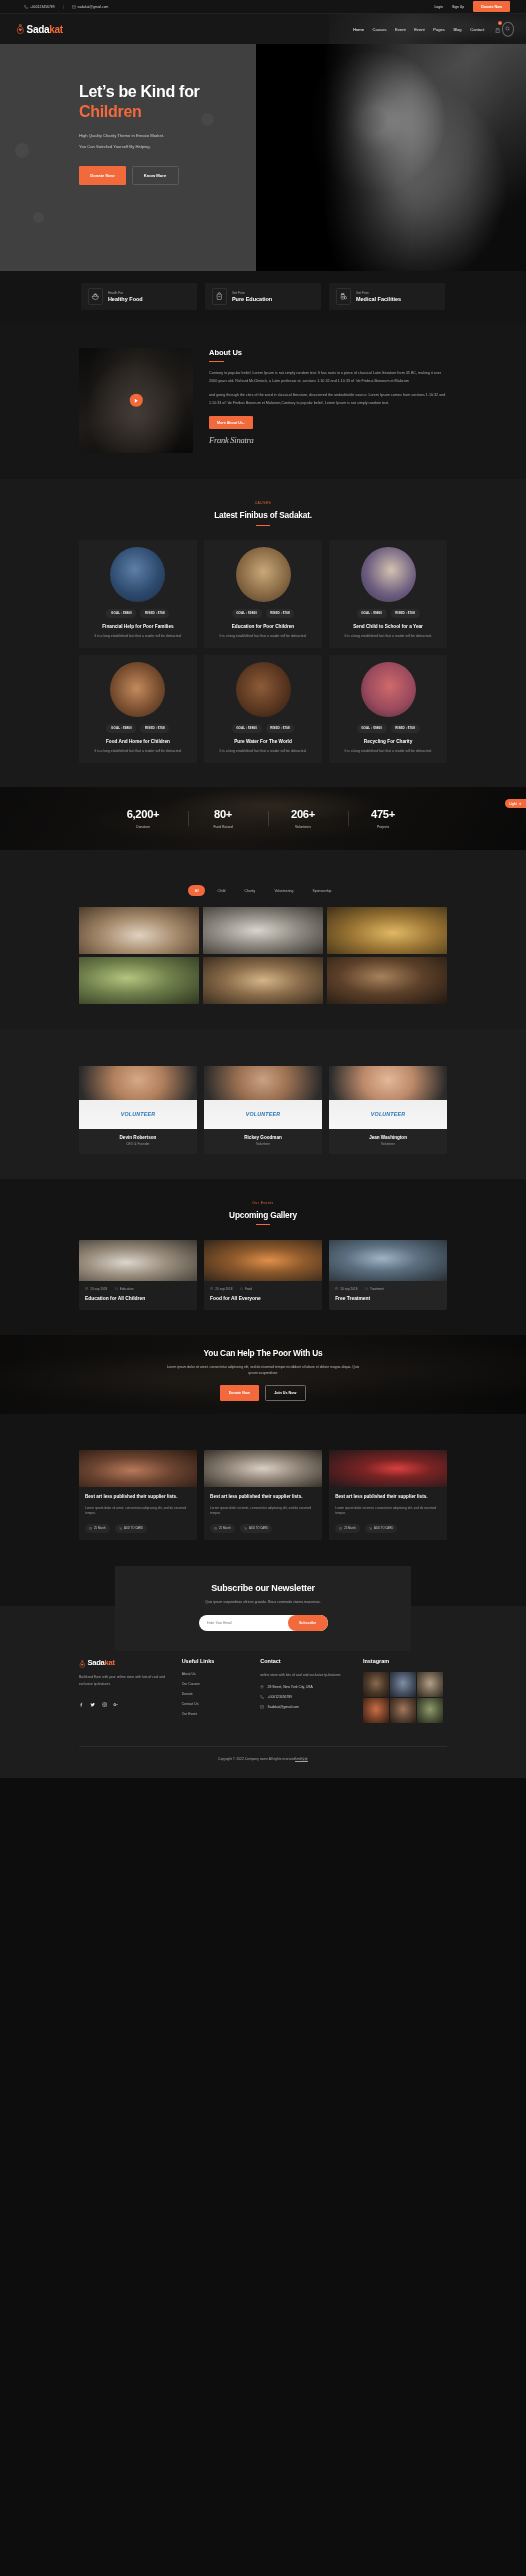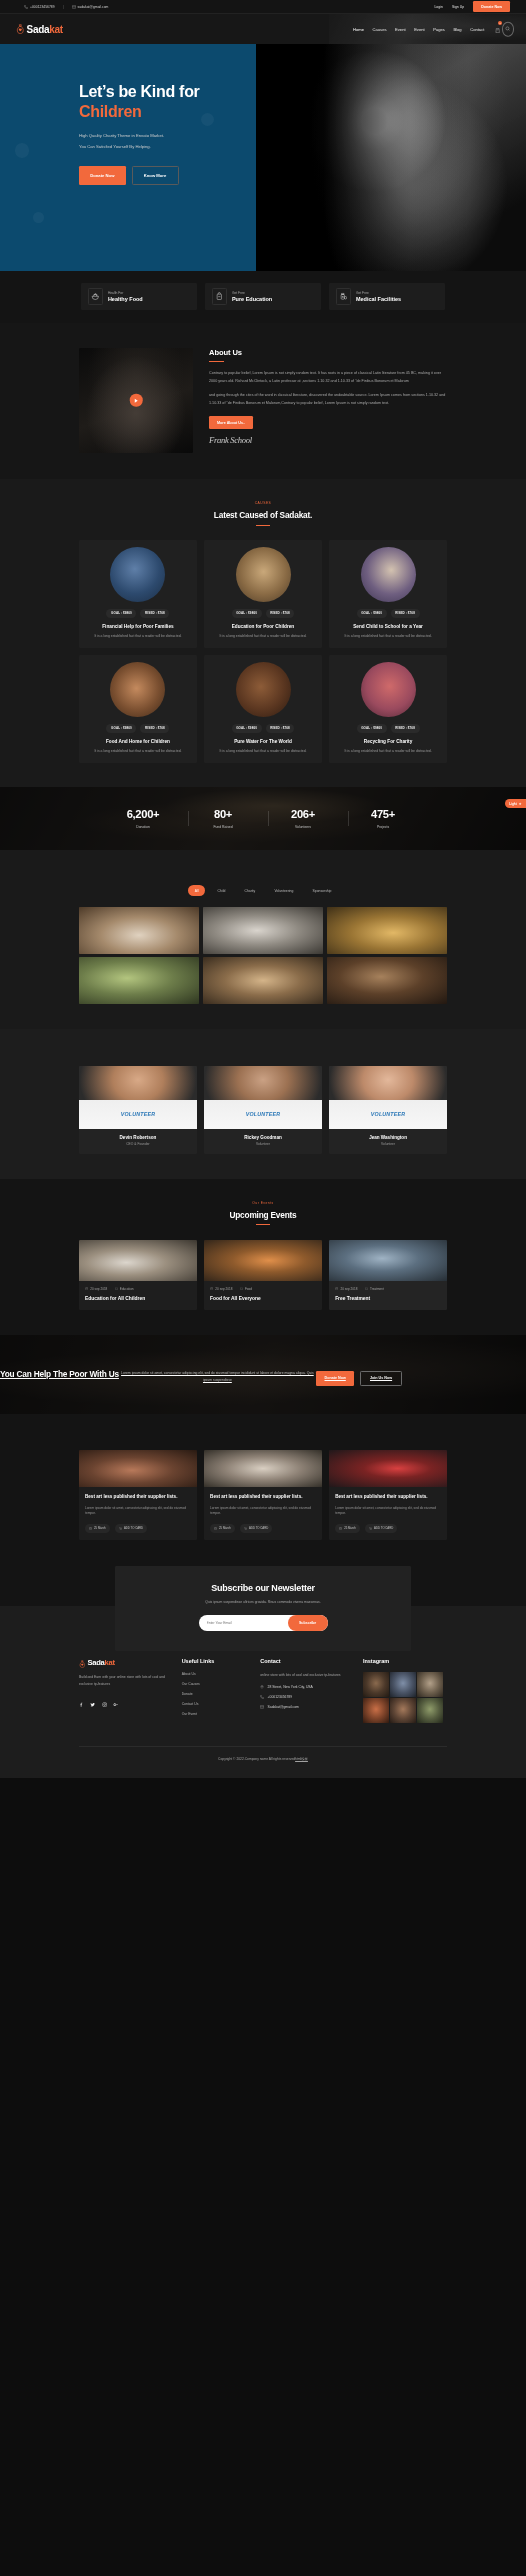--- a/index.html
+++ b/index.html
@@ -55,21 +55,21 @@
     font-size:2.4px; border-radius:50%; width:4px; height:4px;
     display:flex; align-items:center; justify-content:center;
   }
   .ring-btn {
     position:absolute; right:12px; top:50%; transform:translateY(-50%);
     width:12px; height:14.5px; border:0.7px solid #6a6a6a; border-radius:50%; z-index:3;
   }
 
   
   .hero {
-    height:227px; position:relative; overflow:hidden; background:#0c4a6e;
+    height:227px; position:relative; overflow:hidden; background:#404040;
   }
   .hero-photo {
     position:absolute; right:-13px; top:0; width:283px; height:227px;
     background:
       radial-gradient(circle at 42% 34%, #d8d2cb 0 6%, rgba(190,185,178,.85) 13%, transparent 32%),
       radial-gradient(ellipse at 50% 62%, rgba(160,155,148,.75), transparent 55%),
       radial-gradient(ellipse at 30% 20%, rgba(120,116,110,.6), transparent 60%),
       linear-gradient(150deg,#2a2724 0%,#504b45 35%,#171614 80%);
     filter:grayscale(1) contrast(1.1);
   }
@@ -233,21 +233,21 @@
   .cta-photo {
     position:absolute; inset:0;
     background:
       radial-gradient(ellipse at 35% 55%, rgba(120,100,80,.45), transparent 45%),
       radial-gradient(ellipse at 70% 45%, rgba(95,80,65,.4), transparent 50%),
       linear-gradient(110deg,#151311,#2e2823 50%,#0d0c0b);
   }
   .cta-photo:after { content:""; position:absolute; inset:0; background:rgba(8,8,8,.68); }
   .cta-inner {
     position:relative; z-index:2; height:100%;
-    display:flex; flex-direction:row; align-items:center; text-decoration:underline;
+    display:flex; flex-direction:column; align-items:center; justify-content:center;
   }
   .cta h2 { font-size:8.3px; font-weight:bold; letter-spacing:-0.2px; }
   .cta p { font-size:3.4px; color:#bdbdbd; line-height:1.95; text-align:center; margin-top:6px; width:197px; }
   .cta-btns { display:flex; gap:6px; margin-top:8.6px; }
   .btn-cta-ghost {
     background:transparent; color:#fff; font-size:3.7px; font-weight:bold;
     padding:4.6px 8.6px; border:0.7px solid #6a6a6a; border-radius:1.3px; cursor:pointer;
   }
 
   
@@ -456,30 +456,30 @@
     <div class="container about-row">
       <div class="about-img">
         <span class="play-btn"></span>
       </div>
       <div class="about-body">
         <h2>About Us</h2>
         <div class="u-line"></div>
         <p class="about-p">Contrary to popular belief, Lorem Ipsum is not simply random text. It has roots in a piece of classical Latin literature from 45 BC, making it over 2000 years old. Richard McClintock, a Latin professor at ,sections 1.10.32 and 1.10.33 of "de Finibus Bonorum et Malorum</p>
         <p class="about-p second">and going through the cites of the word in classical literature, discovered the undoubtable source. Lorem Ipsum comes from sections 1.10.32 and 1.10.33 of "de Finibus Bonorum et Malorum,Contrary to popular belief, Lorem Ipsum is not simply random text.</p>
         <button class="btn-about">More About Us..</button>
-        <div class="signature">Frank School</div>
+        <div class="signature">Frank Sinatra</div>
       </div>
     </div>
   </section>
 
   <section class="causes">
     <div class="container">
       <div class="sec-head">
         <div class="sec-kicker">CAUSES</div>
-        <div class="sec-title">Latest Caused of Sadakat.</div>
+        <div class="sec-title">Latest Finibus of Sadakat.</div>
         <div class="u-line"></div>
       </div>
       <div class="cause-grid">
 
         <div class="cause-card">
           <div class="cause-thumb" style="background:radial-gradient(circle at 45% 40%,#5f7fa8,#2d4a6e 55%,#1b2d44);"></div>
           <div class="pill-row">
             <span class="pill">GOAL : $9860</span>
             <span class="pill">RISED : $768</span>
           </div>
@@ -624,21 +624,21 @@
           </div>
         </div>
       </div>
     </div>
   </section>
 
   <section class="events">
     <div class="container">
       <div class="sec-head">
         <div class="sec-kicker" style="text-transform:none;">Our Events</div>
-        <div class="sec-title">Upcoming Events</div>
+        <div class="sec-title">Upcoming Gallery</div>
         <div class="u-line"></div>
       </div>
       <div class="ev-grid">
 
         <div class="ev-card">
           <div class="ev-photo" style="background:radial-gradient(ellipse at 40% 55%,#dcd6cd,#9b8f7f 40%,#3c3730);"></div>
           <div class="ev-body">
             <div class="ev-meta">
               <span class="ev-meta-item">
                 <svg viewBox="0 0 24 24">

